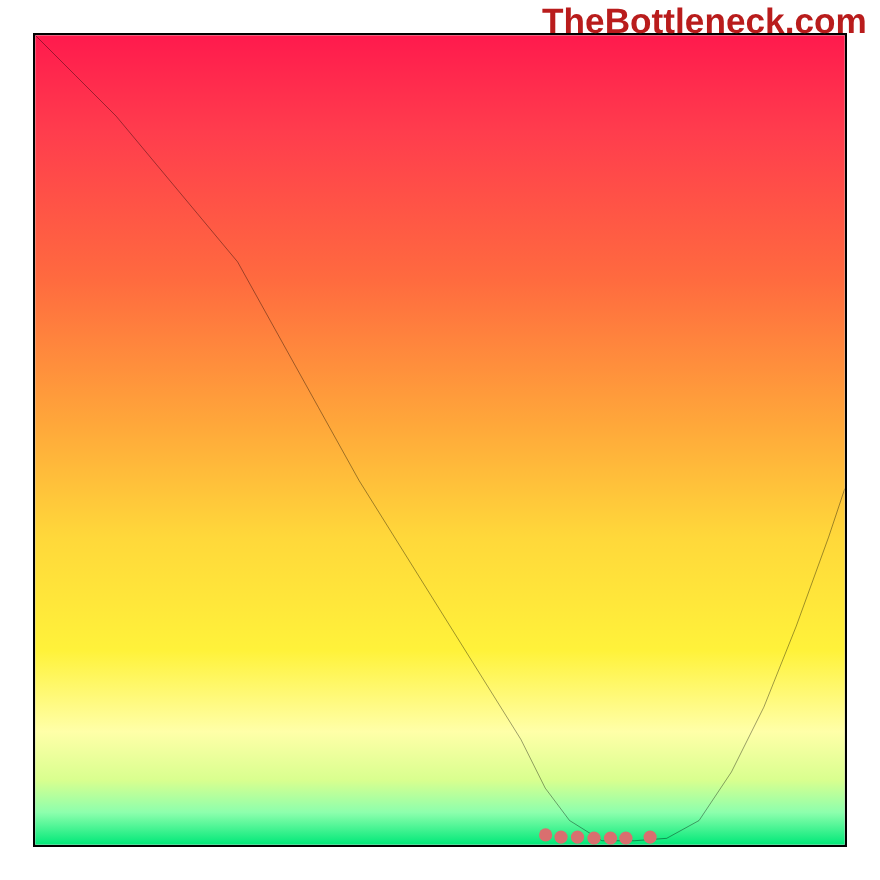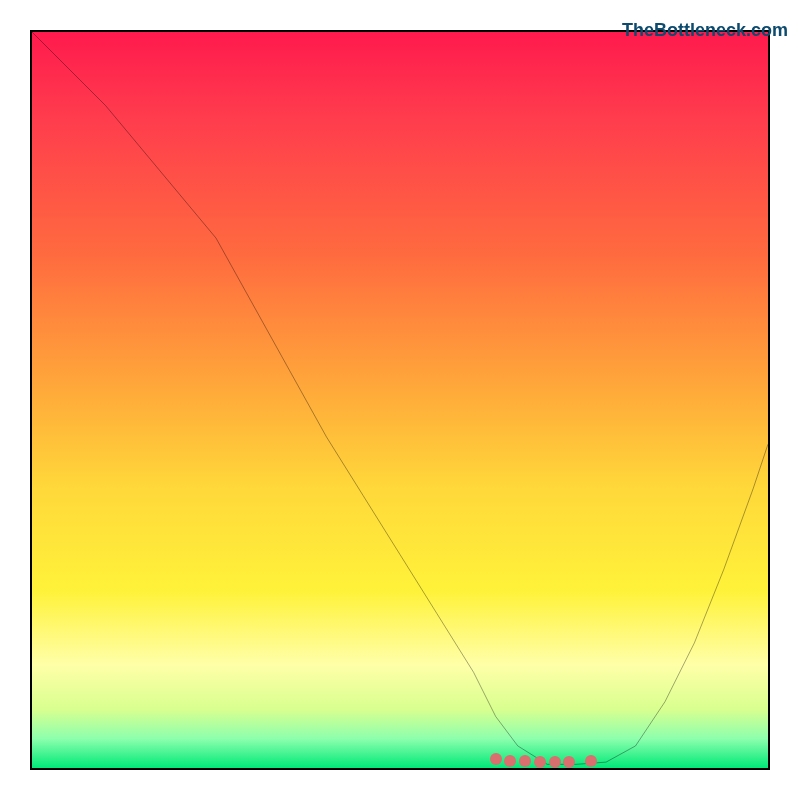--- a/index.html
+++ b/index.html
@@ -10,24 +10,24 @@
     background: #ffffff;
     font-family: Arial, sans-serif;
   }
   .container {
     position: relative;
     width: 800px;
     height: 800px;
   }
   .watermark {
     position: absolute;
-    top: 20px;
+    top: 1px;
     right: 12px;
-    color: #0c4a6e;
-    font-size: 18px;
+    color: #b91c1c;
+    font-size: 32px;
     font-weight: bold;
     z-index: 10;
   }
   .plot-area {
     position: absolute;
     left: 30px;
     top: 30px;
     width: 740px;
     height: 740px;
     border: 2px solid #000;

